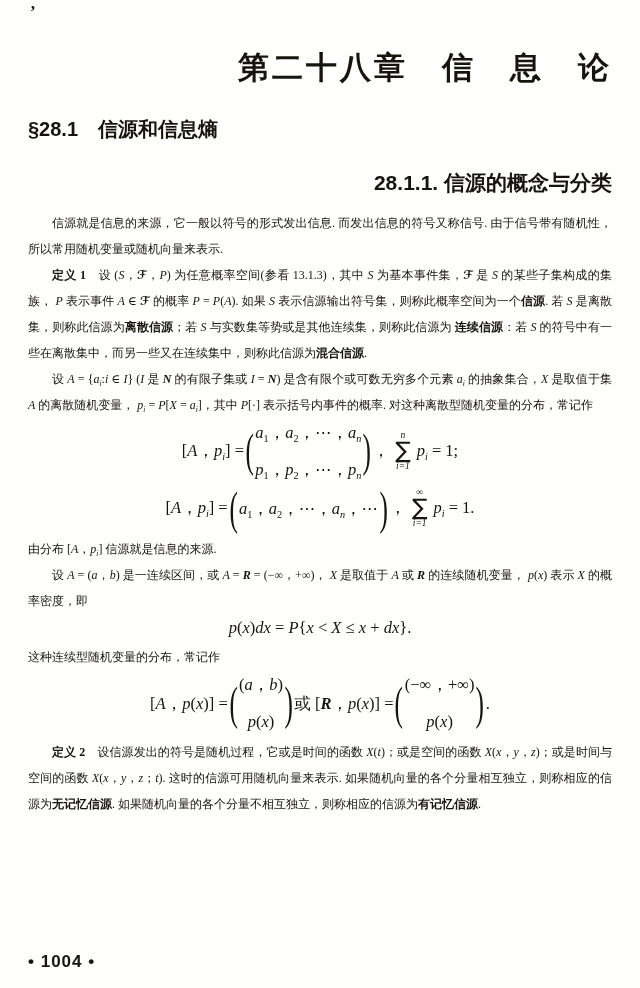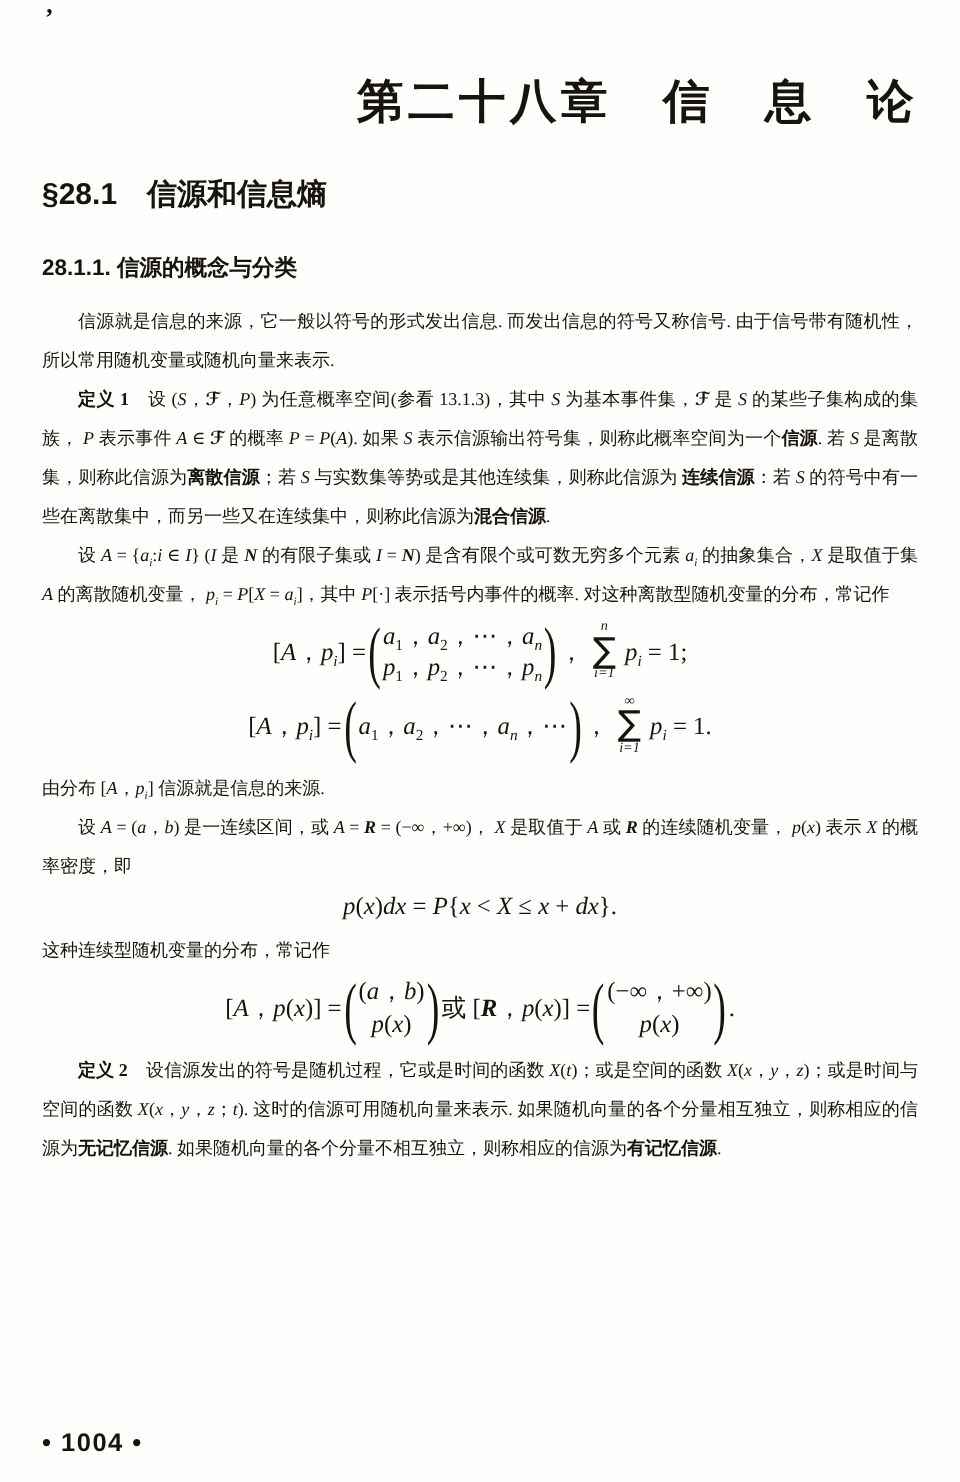--- a/index.html
+++ b/index.html
@@ -37,24 +37,25 @@
     line-height: 1.15;
   }
   .section-title {
     font-size: 20px;
     font-weight: 700;
     text-align: left;
     margin: 0 0 26px 0;
     font-family: "Liberation Sans", "DejaVu Sans", sans-serif;
   }
   .subsection-title {
-    font-size: 15px;
+    font-size: 21px;
     font-weight: 600;
     margin: 0 0 13px 0;
     font-family: "Liberation Sans", "DejaVu Sans", sans-serif;
+    text-align: right;
   }
   .para {
     margin: 0;
     font-size: 12px;
     line-height: 26px;
     text-align: justify;
   }
   .ind { text-indent: 2em; }
   .mi { font-style: italic; font-family: "Liberation Serif", "DejaVu Serif", "DejaVu Sans", serif; }
   .bd { font-weight: 700; }
@@ -80,20 +81,21 @@
     line-height: 0.95;
     transform: scaleX(0.55);
     margin: 0 -4px;
   }
   .rows {
     display: inline-flex;
     flex-direction: column;
     align-items: center;
     line-height: 1.3;
     padding: 0 2px;
+    gap: 16px;
   }
   .sum {
     display: inline-flex;
     flex-direction: column;
     align-items: center;
     line-height: 1;
     margin: 0 6px;
   }
   .sum .lim {
     font-size: 9.5px;

